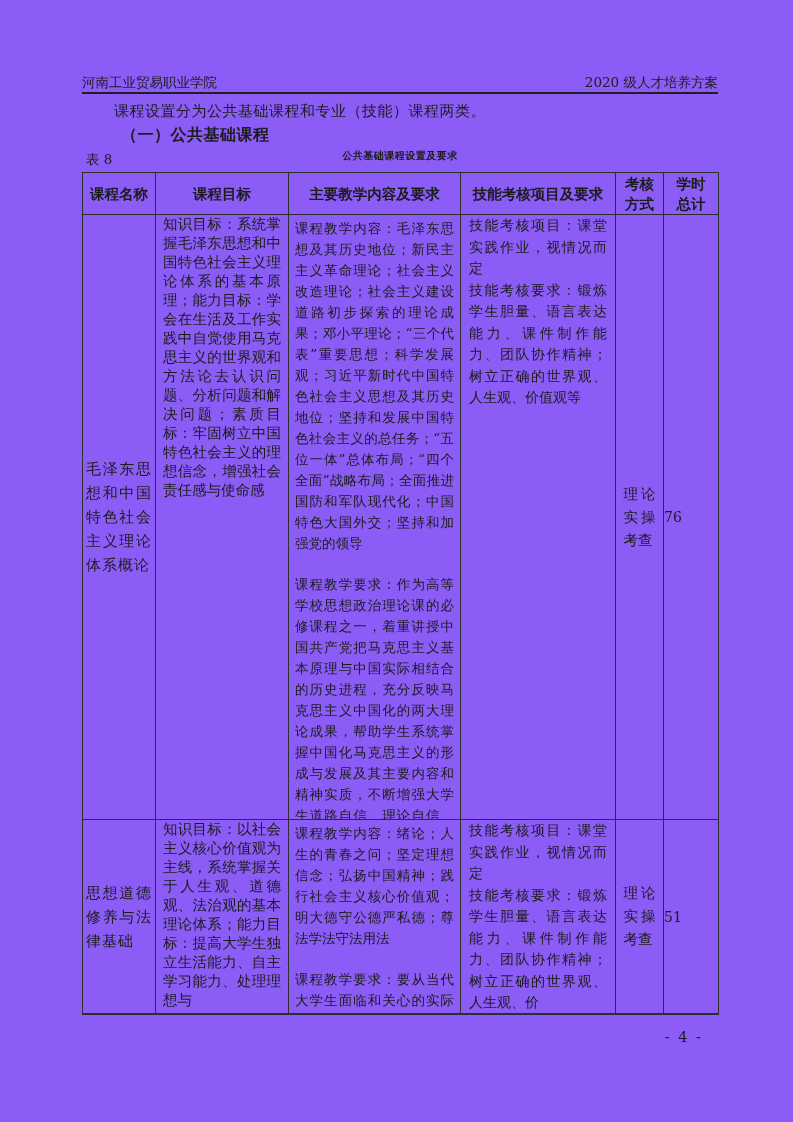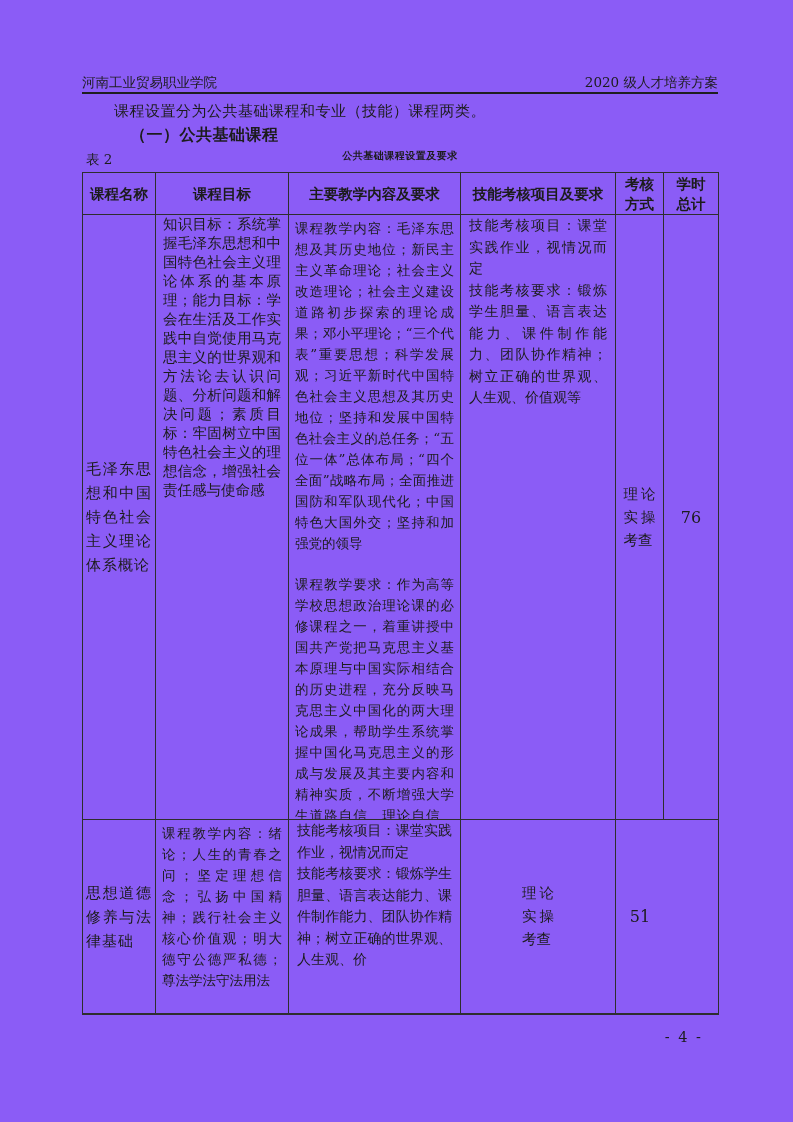--- a/index.html
+++ b/index.html
@@ -22,21 +22,21 @@
   .header-rule {
     position:absolute; left:82px; right:75px; top:92px;
     height:2px; background:#1f1f1f;
   }
   
   .intro {
     position:absolute; left:114px; top:102px;
     font-size:15px; letter-spacing:0.5px;
   }
   .section {
-    position:absolute; left:130px; top:125px;
+    position:absolute; left:121px; top:125px;
     font-size:16px; font-weight:bold; letter-spacing:0.5px;
   }
   .caption-row {
     position:absolute; left:82px; right:75px; top:149px; height:22px;
   }
   .tbl-label {
     position:absolute; left:4px; top:2px; font-size:13.5px;
   }
   .tbl-title {
     display:block; text-align:center;
@@ -79,22 +79,22 @@
     text-align:justify; padding:3px 6px 0 6px;
   }
   .ccontent .p2 { margin-top:20px; }
   
   .cassess { font-size:14px; line-height:21.5px; text-align:justify; padding:0 8px; }
   
   .cmethod { display:flex; align-items:center; justify-content:center; }
   .cmethod .inner { width:32px; font-size:14.5px; line-height:23px; text-align:justify; }
   
   .chours {
-    display:flex; align-items:center; justify-content:center;
-    font-size:16px;
+    display:flex; align-items:center; justify-content:flex-start;
+    font-size:14px;
   }
   
   .pagenum {
     position:absolute; top:1029px; right:90px;
     font-size:14.5px; letter-spacing:2px;
   }
 </style>
 </head>
 <body>
 
@@ -104,21 +104,21 @@
     <span>河南工业贸易职业学院</span>
     <span>2020 级人才培养方案</span>
   </div>
   <div class="header-rule"></div>
 
   <p class="intro">课程设置分为公共基础课程和专业（技能）课程两类。</p>
 
   <div class="section">（一）公共基础课程</div>
 
   <div class="caption-row">
-    <span class="tbl-label">表 2</span>
+    <span class="tbl-label">表 8</span>
     <span class="tbl-title">公共基础课程设置及要求</span>
   </div>
 
   <div class="tbl">
 
     <div class="cell head">课程名称</div>
     <div class="cell head">课程目标</div>
     <div class="cell head">主要教学内容及要求</div>
     <div class="cell head">技能考核项目及要求</div>
     <div class="cell head">考核方式</div>
@@ -143,20 +143,23 @@
     <div class="r1 cell cmethod">
       <div class="inner">理论实操考查</div>
     </div>
     <div class="r1 cell chours lastcol">
       <span>76</span>
     </div>
 
     <div class="r2 cell cname lastrow">
       <div class="inner">思想道德修养与法律基础</div>
     </div>
+    <div class="r2 cell cobj lastrow">
+      <div>知识目标：以社会主义核心价值观为主线，系统掌握关于人生观、道德观、法治观的基本理论体系；能力目标：提高大学生独立生活能力、自主学习能力、处理理想与</div>
+    </div>
     <div class="r2 cell ccontent lastrow">
       <div class="p1">课程教学内容：绪论；人生的青春之问；坚定理想信念；弘扬中国精神；践行社会主义核心价值观；明大德守公德严私德；尊法学法守法用法</div>
       <div class="p2">课程教学要求：要从当代大学生面临和关心的实际问</div>
     </div>
     <div class="r2 cell cassess lastrow">
       <div class="p1">技能考核项目：课堂实践作业，视情况而定</div>
       <div class="p2">技能考核要求：锻炼学生胆量、语言表达能力、课件制作能力、团队协作精神；树立正确的世界观、人生观、价</div>
     </div>
     <div class="r2 cell cmethod lastrow">
       <div class="inner">理论实操考查</div>

